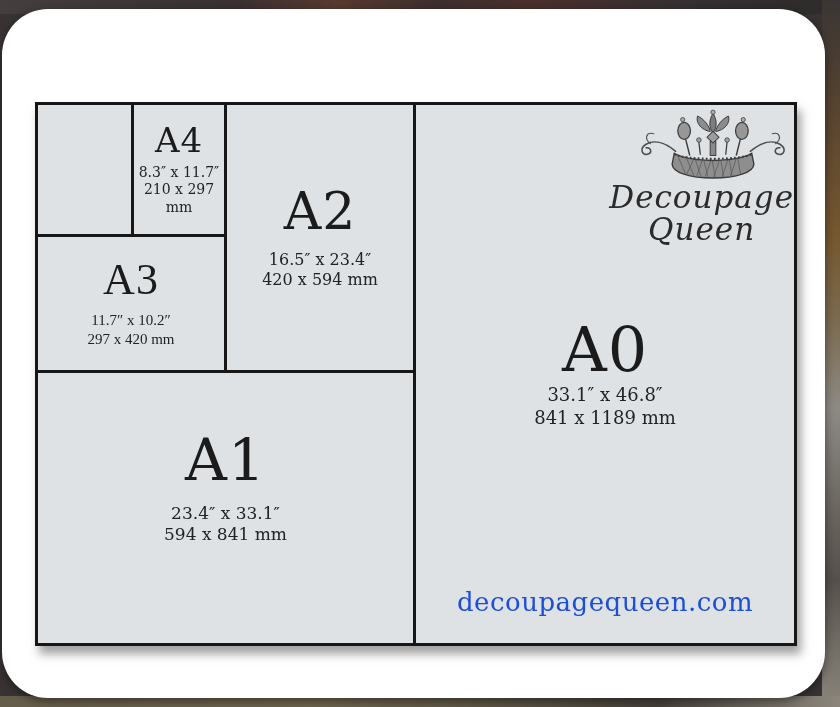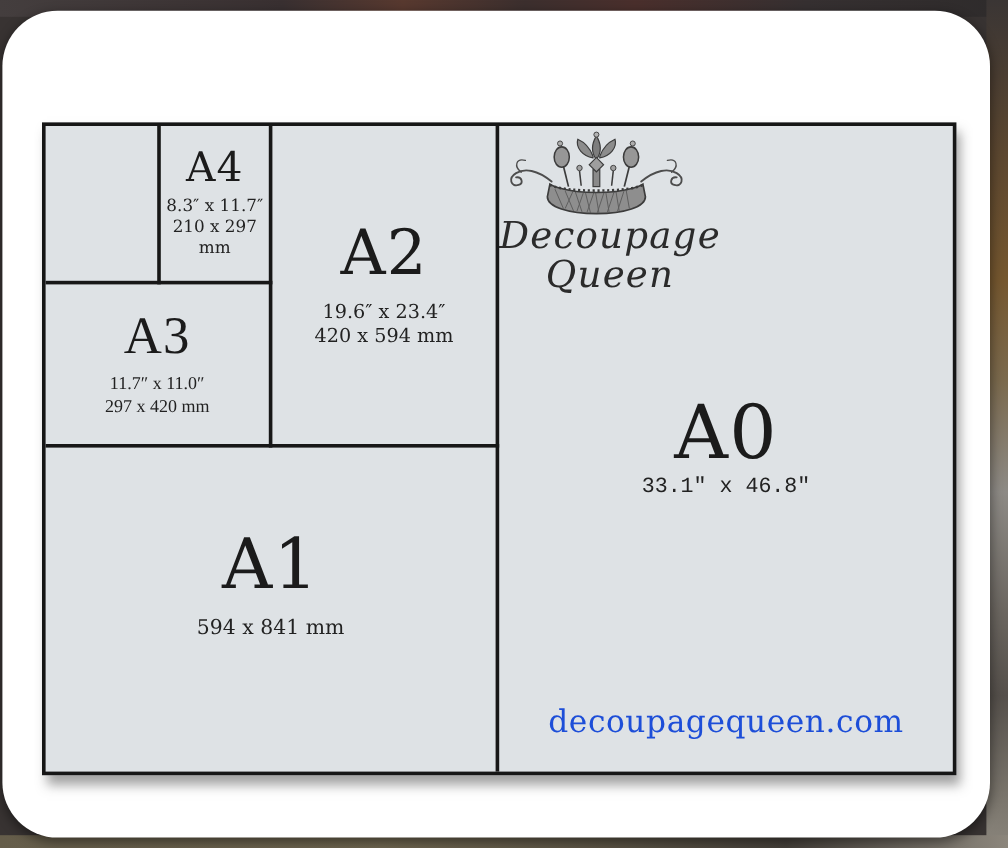--- a/index.html
+++ b/index.html
@@ -54,25 +54,25 @@
   .lbl-a4{font-size:34px;}
   .lbl-a3{font-size:44px;}
   .lbl-a2{font-size:52px;}
   .lbl-a1{font-size:58px;}
   .lbl-a0{font-size:62px;}
   .dims{text-align:center;line-height:1.25;margin-top:10px;color:#222;}
   .dims-a4{font-size:14px;margin-top:7px;}
   .dims-a3{font-size:15px;margin-top:9px;}
   .dims-a2{font-size:16px;margin-top:13px;}
   .dims-a1{font-size:17px;margin-top:14px;}
-  .dims-a0{font-size:18px;margin-top:3px;font-family:Liberation Mono, monospace;}
+  .dims-a0{font-size:18px;margin-top:3px;}
   
   .brand{
     position:absolute;left:0;top:4px;width:100%;
-    display:flex;flex-direction:column;align-items:flex-start;
+    display:flex;flex-direction:column;align-items:flex-end;
   }
   .crown{width:162px;height:74px;}
   .brand-name{
     font-style:italic;font-size:31px;line-height:1.04;
     color:#2b2b2b;text-align:center;margin-top:-2px;letter-spacing:1px;
   }
   .website{
     position:absolute;left:0;bottom:26px;width:100%;
     text-align:center;font-size:26px;color:#1d4ed8;letter-spacing:0.5px;
   }
@@ -100,36 +100,37 @@
         <div class="size-label lbl-a4">A4</div>
         <div class="dims dims-a4">
           <div>8.3″ x 11.7″</div>
           <div>210 x 297 mm</div>
         </div>
       </div>
 
       <div class="cell cell-a3">
         <div class="size-label lbl-a3">A3</div>
         <div class="dims dims-a3">
-          <div>11.7″ x 11.0″</div>
+          <div>11.7″ x 10.2″</div>
           <div>297 x 420 mm</div>
         </div>
       </div>
 
       <div class="cell cell-a2">
         <div class="size-label lbl-a2">A2</div>
         <div class="dims dims-a2">
-          <div>19.6″ x 23.4″</div>
+          <div>16.5″ x 23.4″</div>
           <div>420 x 594 mm</div>
         </div>
       </div>
 
       <div class="cell cell-a1">
         <div class="size-label lbl-a1">A1</div>
         <div class="dims dims-a1">
+          <div>23.4″ x 33.1″</div>
           <div>594 x 841 mm</div>
         </div>
       </div>
 
       <div class="cell cell-a0">
         <div class="brand">
           <svg class="crown" viewBox="0 0 230 105" xmlns="http://www.w3.org/2000/svg">
             <g stroke="#4d4d4d" stroke-width="2.2" fill="none" stroke-linecap="round">
               <path d="M62,60 C45,46 30,44 20,50 C10,56 14,67 23,64 C29,62 27,54 20,55"></path>
               <path d="M26,49 C17,42 20,32 31,35" stroke-width="1.6"></path>
@@ -173,20 +174,21 @@
           </svg>
           <div class="brand-name">
             <div>Decoupage</div>
             <div>Queen</div>
           </div>
         </div>
 
         <div class="size-label lbl-a0">A0</div>
         <div class="dims dims-a0">
           <div>33.1″ x 46.8″</div>
+          <div>841 x 1189 mm</div>
         </div>
 
         <div class="website">decoupagequeen.com</div>
       </div>
 
     </div>
   </div>
 </div>
 
 </body></html>

